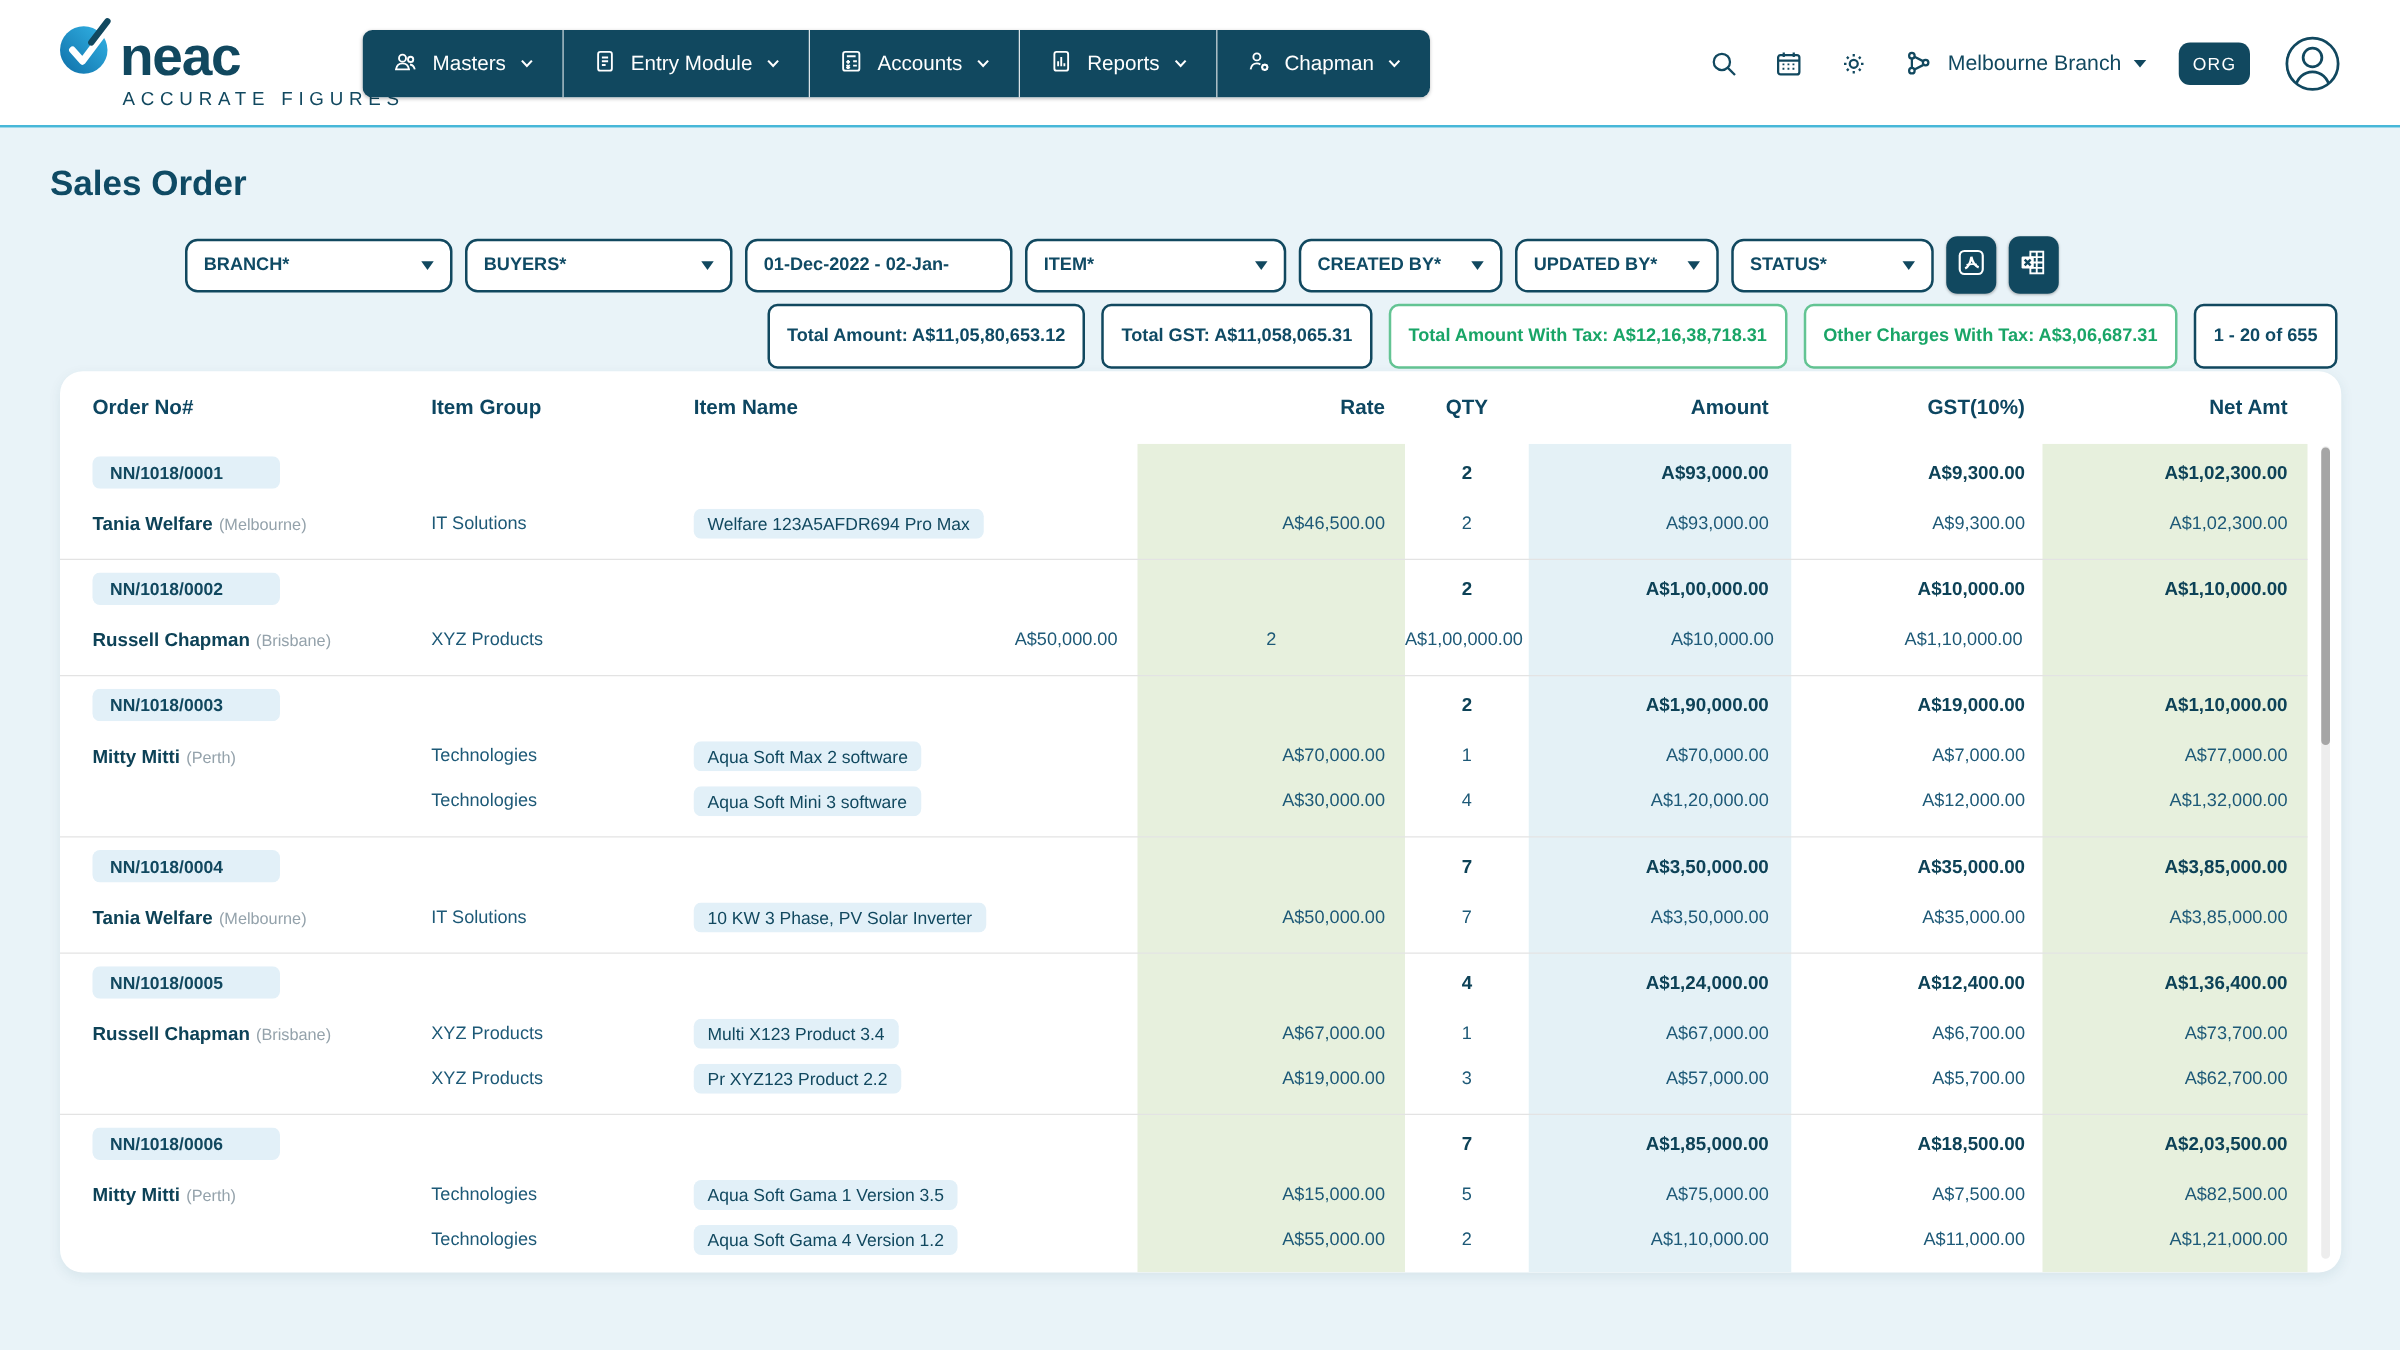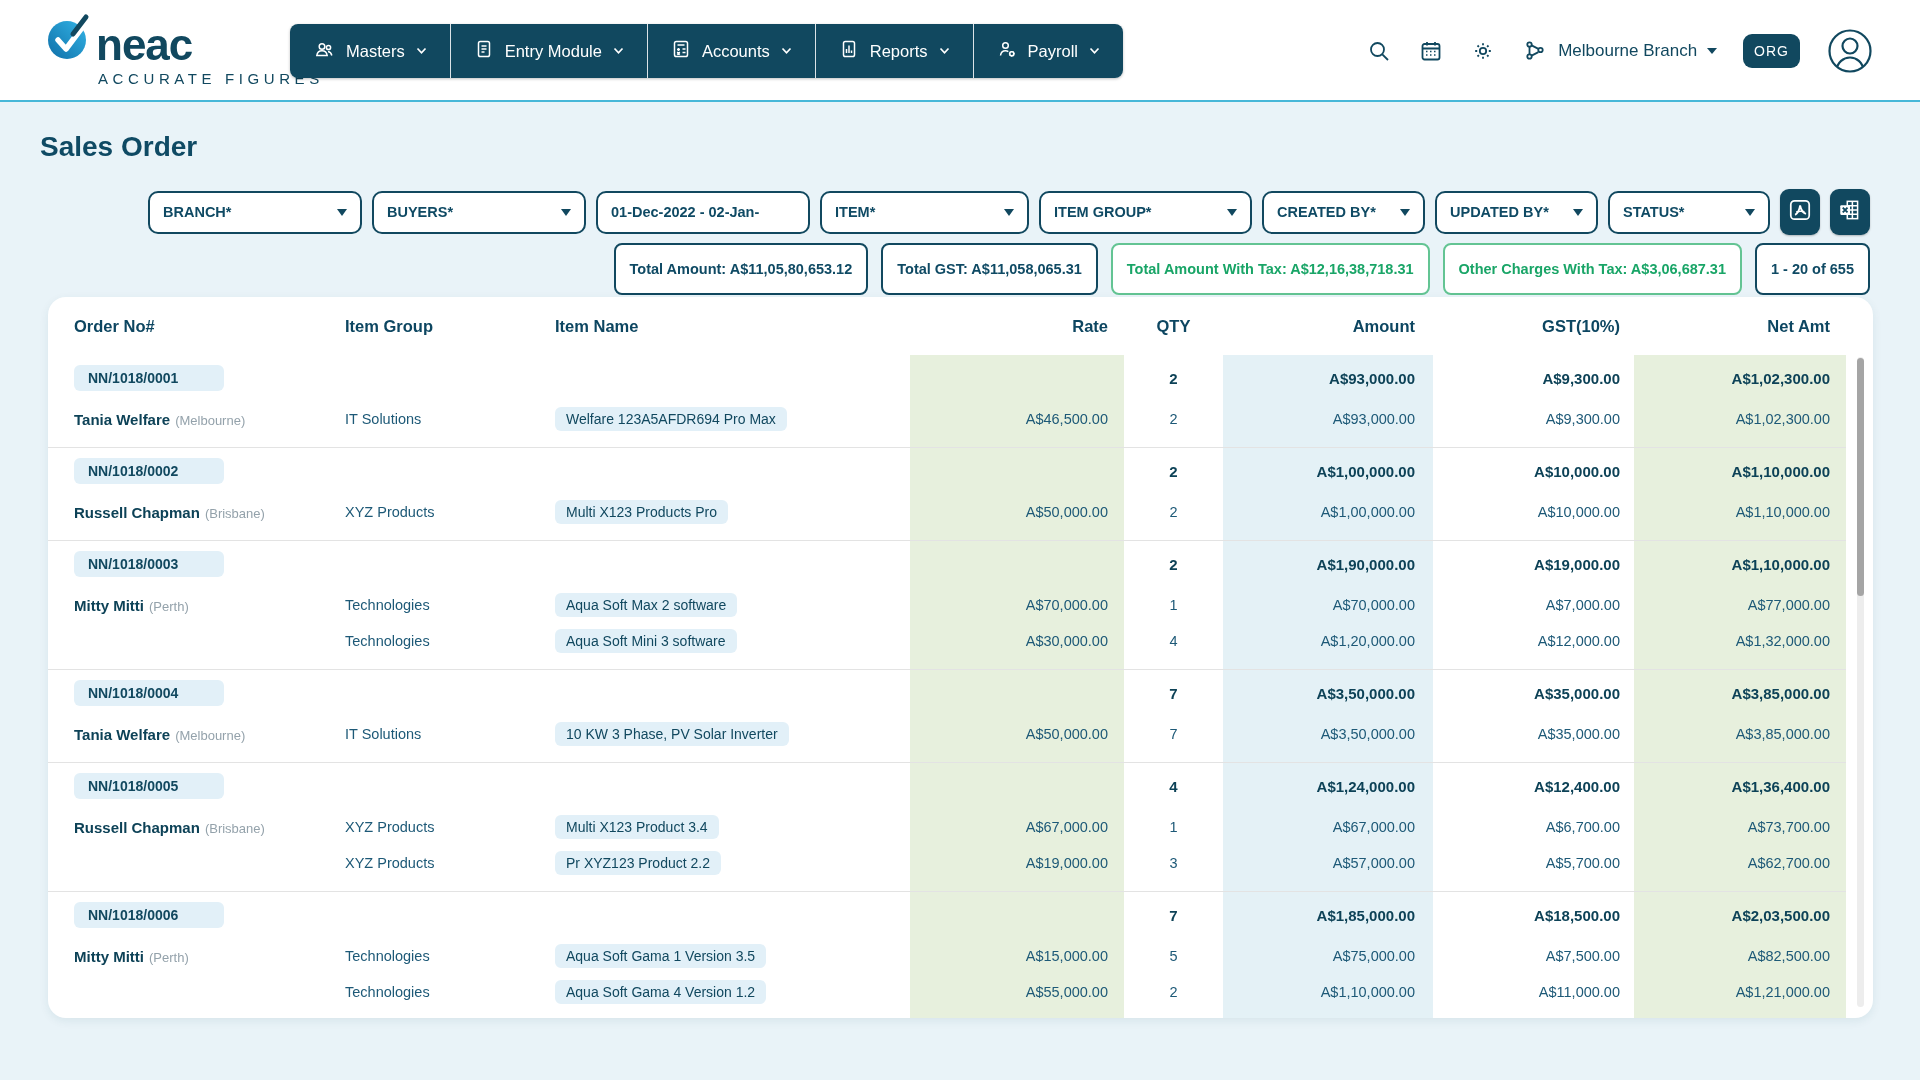--- a/index.html
+++ b/index.html
@@ -161,21 +161,21 @@
     </div>
     <div class="nav-btn">
       <span>
         <svg width="20" height="20" viewBox="0 0 20 20" fill="none" stroke="#fff" stroke-width="1.5">
           <circle cx="8.5" cy="6.5" r="2.8"></circle>
           <path d="M3.5 16.5c.5-3.2 2.5-4.8 5-4.8 1 0 2 .3 2.8.9"></path>
           <circle cx="14.8" cy="14.8" r="2"></circle>
           <path d="M14.8 11.9v1M14.8 16.7v1M17.7 14.8h-1M12.9 14.8h-1M16.9 12.7l-.7.7M13.4 16.2l-.7.7M16.9 16.9l-.7-.7M13.4 13.4l-.7-.7"></path>
         </svg>
       </span>
-      <span>Payroll</span>
+      <span>Chapman</span>
       <svg width="11" height="8" viewBox="0 0 11 8">
           <polyline points="1.5,1.5 5.5,5.8 9.5,1.5" fill="none" stroke="#fff" stroke-width="1.7"></polyline>
         </svg>
     </div>
   </div>
 
   <div class="topbar-right">
     <span class="tb-icon">
       <svg width="24" height="24" viewBox="0 0 24 24" fill="none" stroke="#11485f" stroke-width="1.8">
         <circle cx="10.5" cy="10.5" r="6.5"></circle>
@@ -236,24 +236,20 @@
     <span>BUYERS*</span>
       <span class="caret-down"></span>
   </div>
   <div class="filter f-date">
     <span>01-Dec-2022 - 02-Jan-</span>
   </div>
   <div class="filter f-item">
     <span>ITEM*</span>
       <span class="caret-down"></span>
   </div>
-  <div class="filter f-itemgroup">
-    <span>ITEM GROUP*</span>
-      <span class="caret-down"></span>
-  </div>
   <div class="filter f-created">
     <span>CREATED BY*</span>
       <span class="caret-down"></span>
   </div>
   <div class="filter f-updated">
     <span>UPDATED BY*</span>
       <span class="caret-down"></span>
   </div>
   <div class="filter f-status">
     <span>STATUS*</span>
@@ -334,21 +330,20 @@
           <div class="cell c-name"></div>
           <div class="cell c-rate"></div>
           <div class="cell c-qty">2</div>
           <div class="cell c-amount">A$1,00,000.00</div>
           <div class="cell c-gst">A$10,000.00</div>
           <div class="cell c-net">A$1,10,000.00</div>
         </div>
         <div class="trow item-row">
           <div class="cell c-order"><span class="buyer-name">Russell Chapman</span><span class="buyer-city">(Brisbane)</span></div>
           <div class="cell c-group">XYZ Products</div>
-          <div class="cell c-name"><span class="pill name-pill">Multi X123 Products Pro</span></div>
           <div class="cell c-rate">A$50,000.00</div>
           <div class="cell c-qty">2</div>
           <div class="cell c-amount">A$1,00,000.00</div>
           <div class="cell c-gst">A$10,000.00</div>
           <div class="cell c-net">A$1,10,000.00</div>
         </div>
       </div>
       <div class="group-sep"></div>
       <div class="order-group">
         <div class="trow summary-row">

